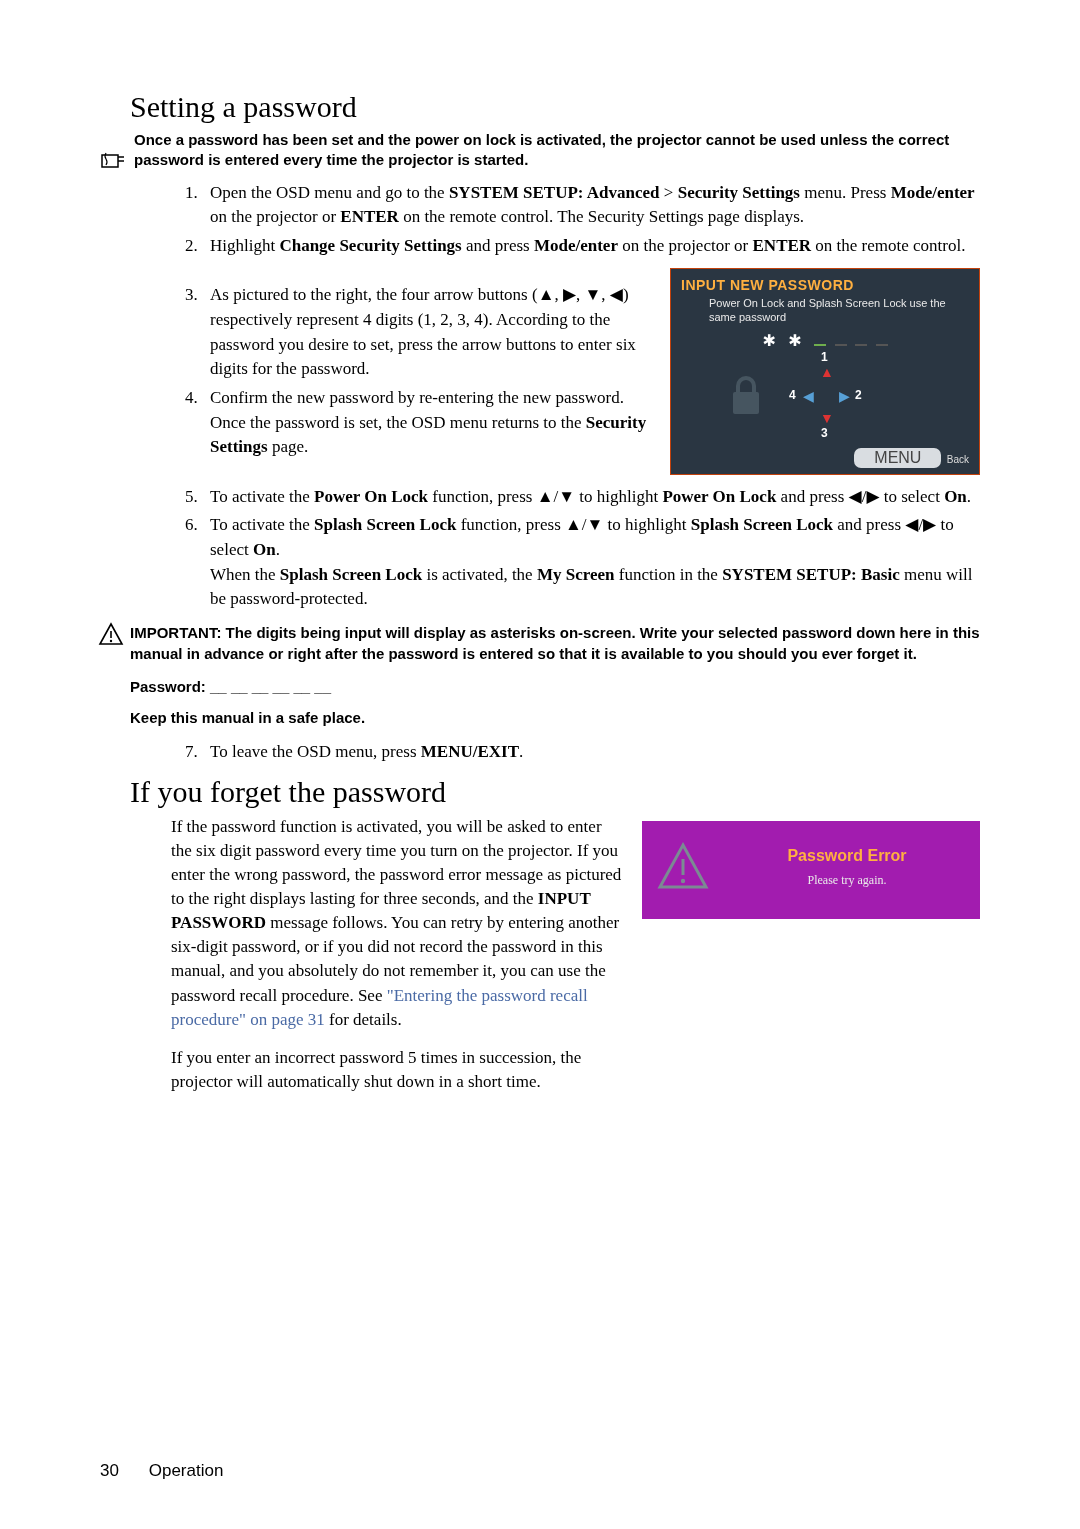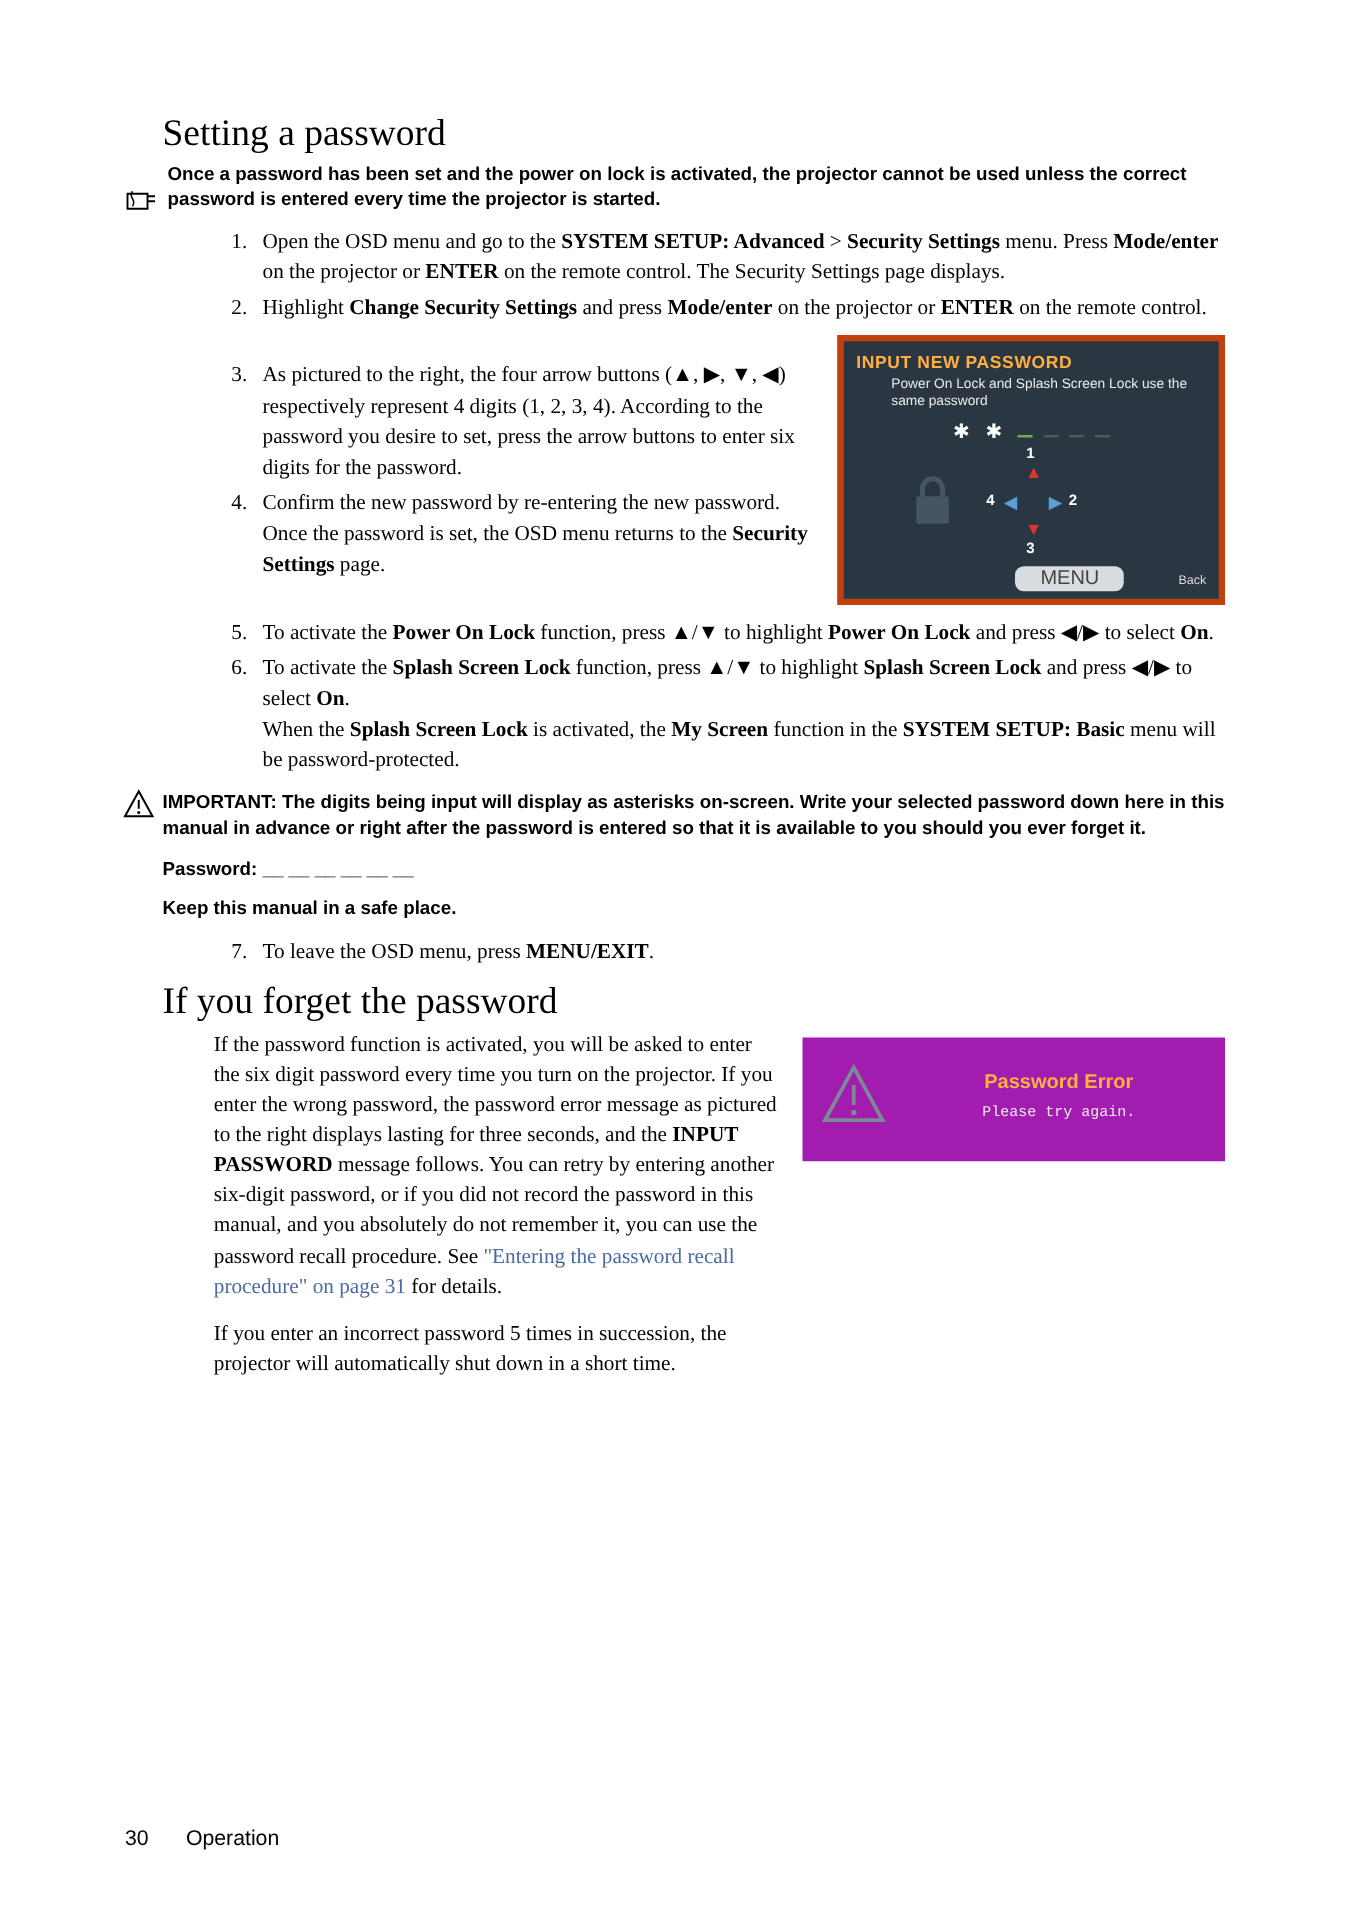--- a/index.html
+++ b/index.html
@@ -62,21 +62,21 @@
   .with-figure-text { flex: 1; }
   .figure {
     flex: 0 0 310px;
   }
   .osd-box {
     background: #2a3642;
     color: #fff;
     font-family: Arial, sans-serif;
     font-size: 12px;
     padding: 8px 10px 6px 10px;
-    border: 5px solid #c2410c;
+    border: 1px solid #c2410c;
   }
   .osd-title {
     color: #ffb040;
     font-weight: bold;
     font-size: 14px;
     letter-spacing: 0.5px;
     margin-bottom: 4px;
   }
   .osd-sub {
     font-size: 11px;
@@ -137,21 +137,20 @@
     background: #d9dde1;
     color: #444;
     font-size: 16px;
     padding: 1px 20px;
     border-radius: 7px;
     margin-right: 2px;
   }
   .back-lbl {
     font-size: 10px;
     color: #ddd;
-    margin-left: 38px;
   }
   .caution-row {
     display: flex;
     align-items: flex-start;
     margin-top: 6px;
   }
   .caution-icon {
     flex: 0 0 32px;
     margin-left: -32px;
   }
@@ -208,21 +207,21 @@
     flex: 1;
   }
   .err-title {
     color: #ffb040;
     font-family: Arial, sans-serif;
     font-weight: bold;
     font-size: 16px;
     margin-bottom: 8px;
   }
   .err-sub {
-    font-family: Liberation Mono, monospace;
+    font-family: Liberation Serif, serif;
     font-size: 12px;
     color: #eaeaea;
   }
   .footer {
     position: absolute;
     bottom: 48px;
     left: 100px;
     font-family: Arial, Helvetica, sans-serif;
     font-size: 17px;
   }

